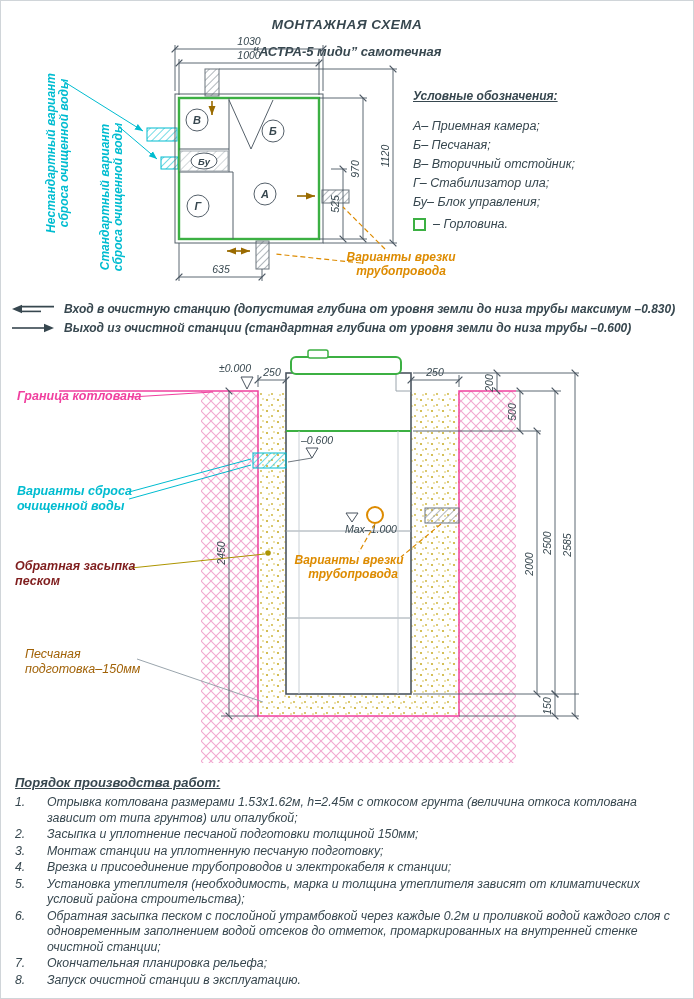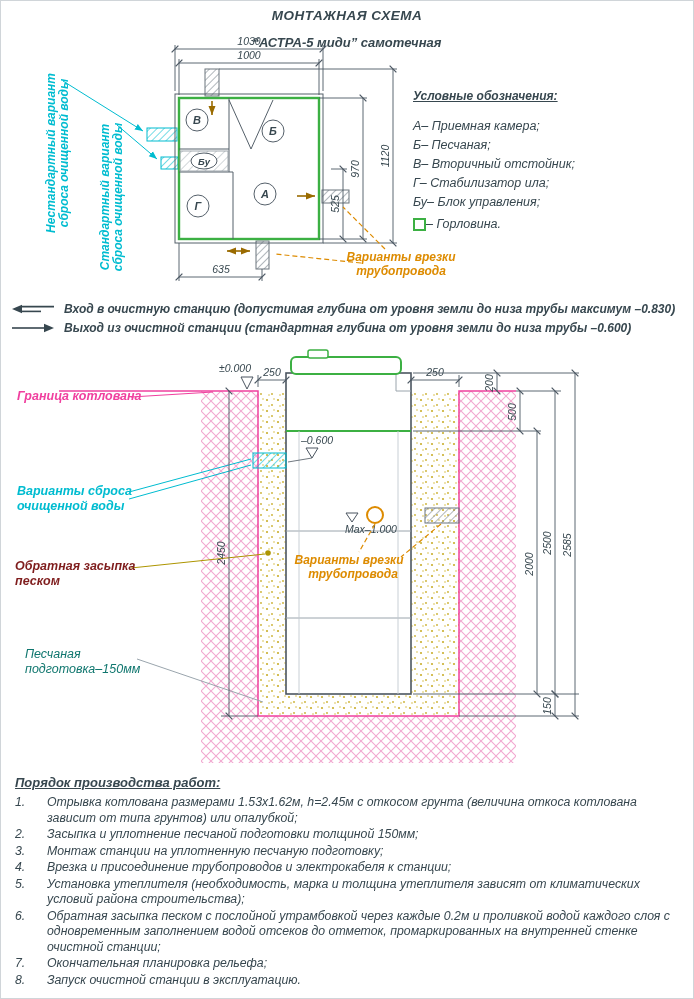--- a/index.html
+++ b/index.html
@@ -1,20 +1,20 @@
 <!DOCTYPE html>
 <html><head>
 <meta charset="utf-8">
 <style>
   * { margin:0; padding:0; box-sizing:border-box; }
   html,body { background:#ffffff; }
   body { font-family:"Liberation Sans","DejaVu Sans",sans-serif; }
   .page { position:relative; width:694px; height:999px; background:#fff; border:1px solid #d0d5d9; overflow:hidden; color:#37474f; }
 
-  .title-block { position:absolute; top:7px; left:0; width:100%; text-align:center;
+  .title-block { position:absolute; top:16px; left:0; width:100%; text-align:center;
     font-style:italic; font-weight:bold; color:#37474f; }
   .title-line1 { font-size:13.5px; letter-spacing:.5px; }
   .title-line2 { font-size:13px; margin-top:12px; }
 
   svg.drawing { position:absolute; left:0; top:0; width:694px; height:999px; }
 
   
   .thin   { stroke:#55606a; stroke-width:1; fill:none; }
   .inner  { stroke:#9aa4ac; stroke-width:1; }
   .inner-l{ stroke:#c2cad0; stroke-width:.9; }
@@ -26,33 +26,33 @@
   .t-dim    { font:italic 10.5px "Liberation Sans","DejaVu Sans",sans-serif; fill:#37474f; }
   .t-mark   { font:italic 10.5px "Liberation Sans","DejaVu Sans",sans-serif; fill:#37474f; }
   .t-letter { font:italic bold 11px "Liberation Sans","DejaVu Sans",sans-serif; fill:#37474f; }
   .t-letter-sm { font:italic bold 9.5px "Liberation Sans","DejaVu Sans",sans-serif; fill:#37474f; }
   .t-cyan   { font:italic bold 12px "Liberation Sans","DejaVu Sans",sans-serif; fill:#00bcd0; }
   .t-orange { font:italic bold 12px "Liberation Sans","DejaVu Sans",sans-serif; fill:#dd8b00; }
 
   .legend { position:absolute; left:412px; top:88px; width:272px; font-style:italic; }
   .legend-title { font-size:12px; font-weight:bold; text-decoration:underline; margin-bottom:14px; }
   .legend-item { font-size:12.5px; line-height:19px; }
-  .legend-gorlovina { display:flex; align-items:flex-end; margin-top:5px; font-size:12.5px; }
+  .legend-gorlovina { display:flex; align-items:flex-end; gap:7px; margin-top:5px; font-size:12.5px; }
   .gorlovina-swatch { width:13px; height:13px; border:2px solid #3cb043; flex:0 0 auto; }
 
   .note { position:absolute; left:10px; width:680px; display:flex; align-items:center; gap:9px;
     font-style:italic; font-weight:bold; font-size:12px; color:#37474f; }
   .note1 { top:301px; } .note2 { top:320px; }
   .note svg { flex:0 0 auto; }
 
   .section-label { position:absolute; font-style:italic; font-weight:bold; font-size:12.5px; line-height:14.5px; }
   .label-magenta { color:#f0409f; }
   .label-cyan    { color:#00bcd0; }
   .label-olive   { color:#7f1d1d; }
-  .label-gray    { color:#0f766e; font-weight:normal; }
+  .label-gray    { color:#a16207; font-weight:normal; }
 
   .worklist { position:absolute; left:14px; top:774px; width:668px; font-style:italic; color:#37474f; }
   .worklist-title { font-size:13px; font-weight:bold; text-decoration:underline; margin-bottom:5px; }
   .work-item { display:grid; grid-template-columns:32px 1fr; font-size:12.3px; line-height:15.5px; margin-bottom:1px; }
 </style>
 </head>
 <body>
 
 <div class="page">
 

